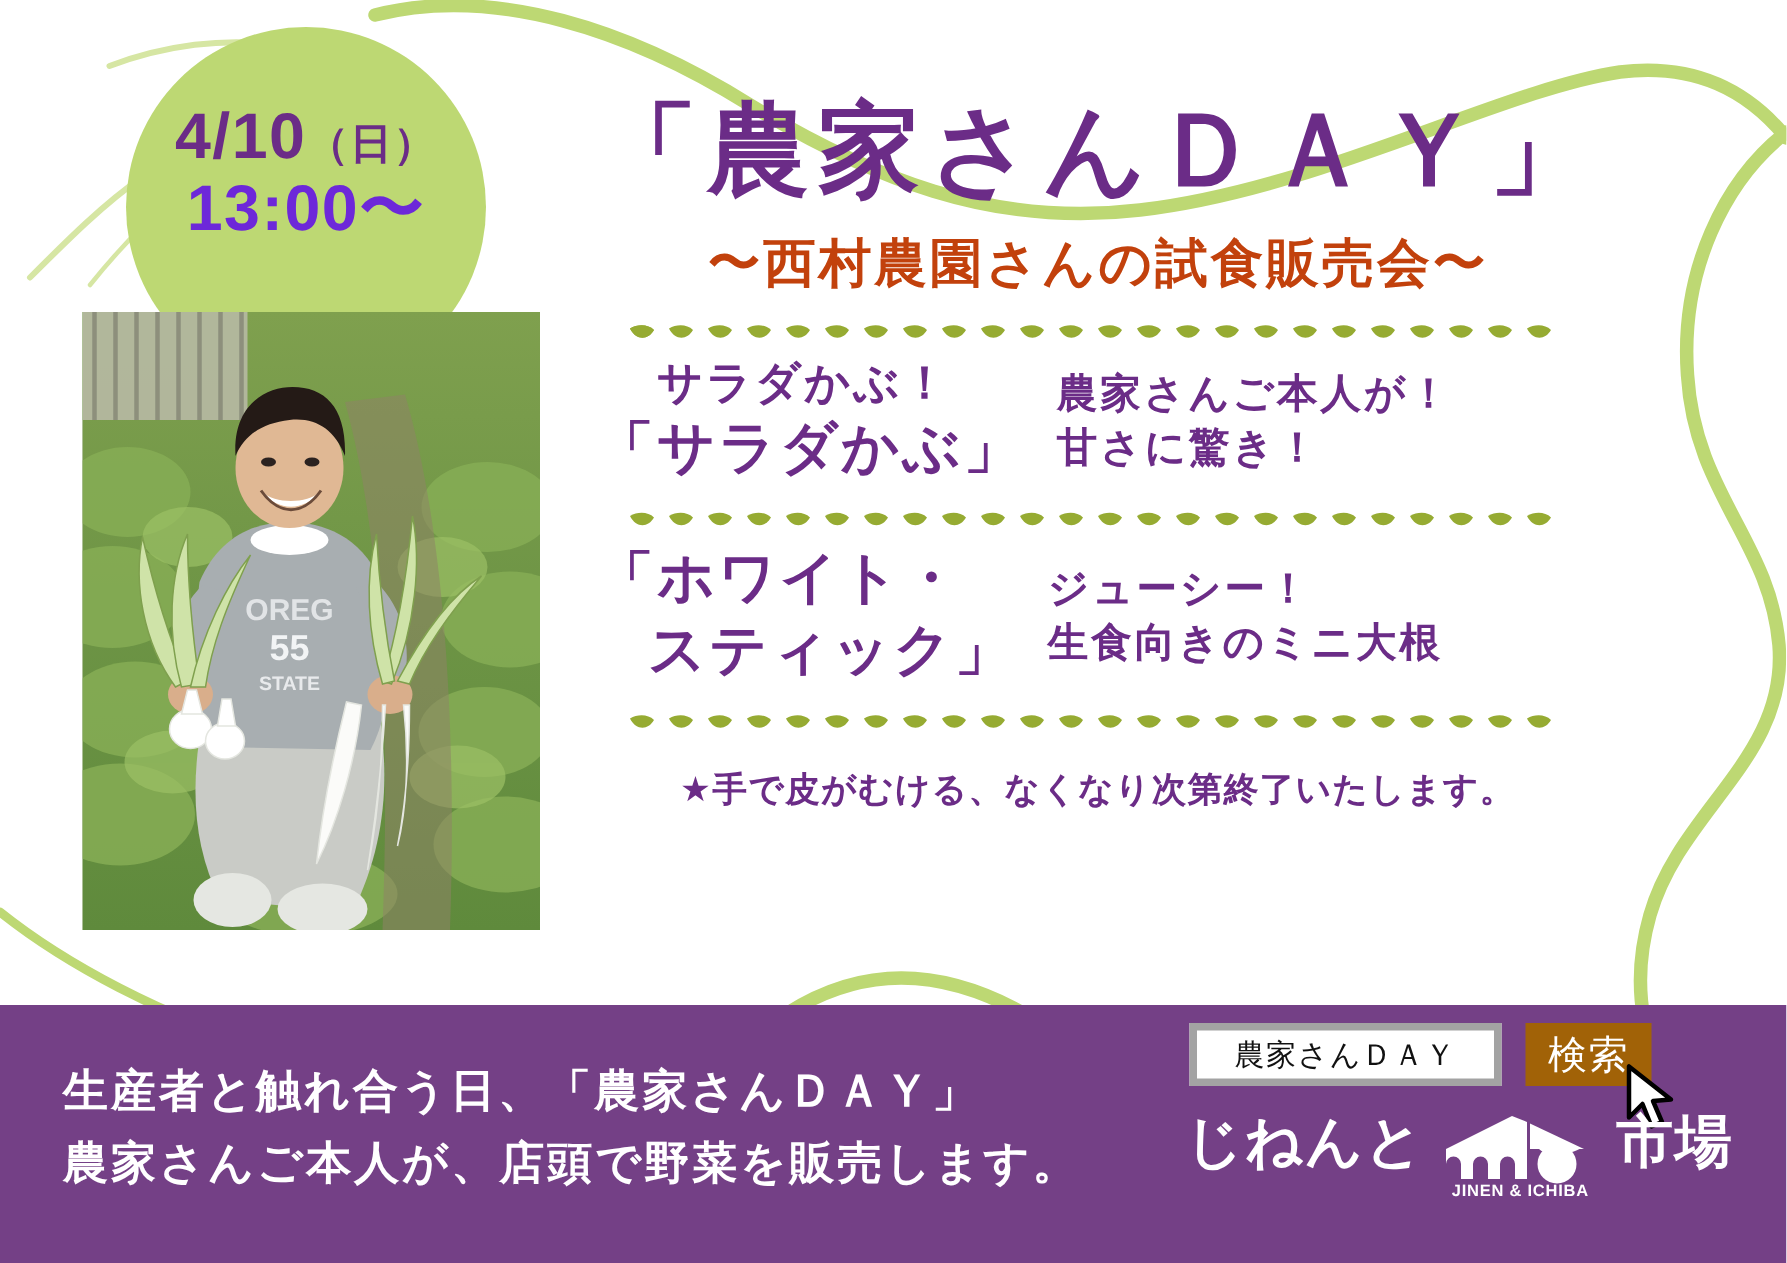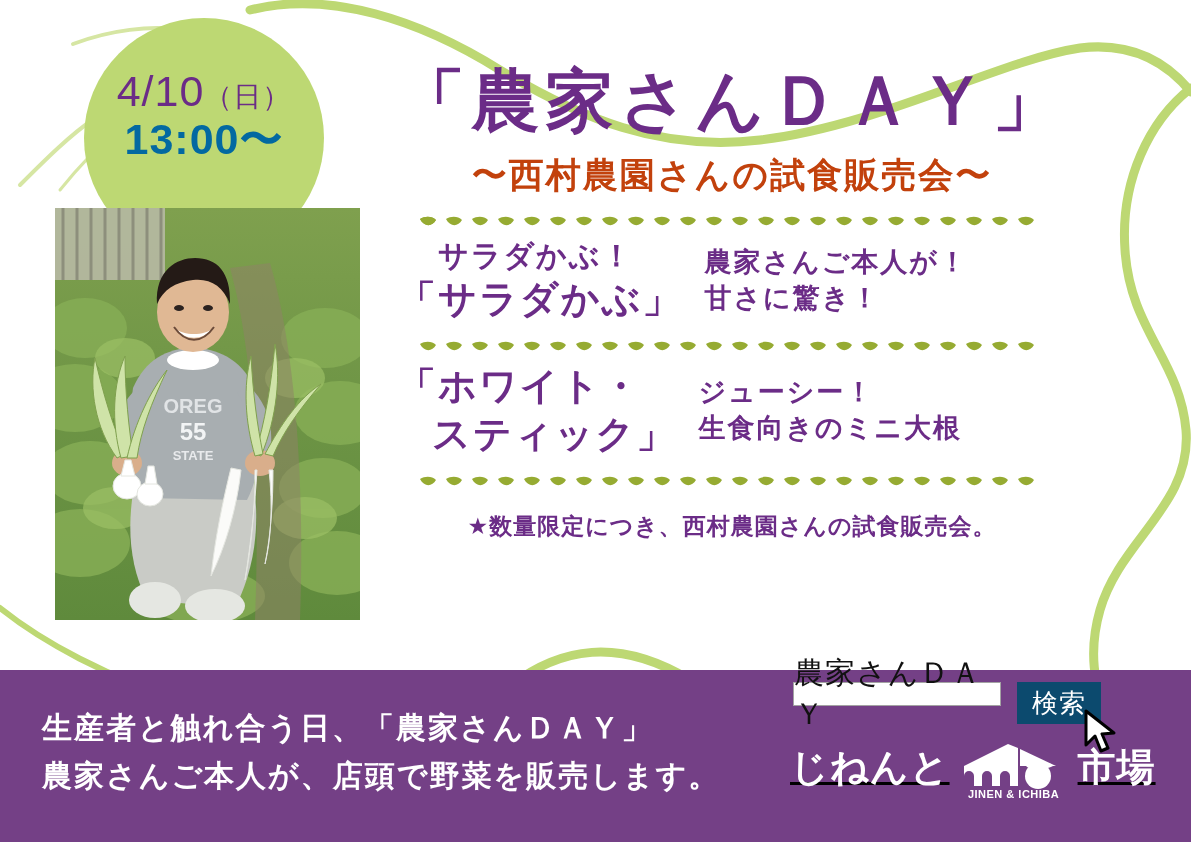--- a/index.html
+++ b/index.html
@@ -32,28 +32,28 @@
     display:flex;
     flex-direction:column;
     align-items:center;
     justify-content:center;
     padding-bottom:44px;
     box-sizing:border-box;
   }
   .date-line1{
     color:#6b2c87;
     font-size:43px;
-    font-weight:normal;
+    font-weight:bold;
     letter-spacing:1px;
     line-height:1.1;
     white-space:nowrap;
   }
   .date-line1 .dow{font-size:28px;}
   .date-line2{
-    color:#0369a1;
+    color:#6d28d9;
     font-size:43px;
     font-weight:bold;
     letter-spacing:1px;
     line-height:1.15;
     white-space:nowrap;
   }
 
   
   .photo{
     position:absolute;
@@ -163,50 +163,48 @@
   .footer-text span{display:block;}
 
   .search-row{
     position:absolute;
     left:793px;top:12px;
     display:flex;
     align-items:stretch;
   }
   .search-box{
     background:#ffffff;
-    border:1px solid #a3a3a3;
-    width:208px;height:24px;
+    border:5px solid #a3a3a3;
+    width:208px;height:42px;
     display:flex;align-items:center;justify-content:center;
     color:#111111;
-    font-size:30px;
+    font-size:20px;
     letter-spacing:1px;
     box-sizing:border-box;
   }
   .search-btn{
     margin-left:16px;
-    background:#0c4a6e;
+    background:#a16207;
     width:84px;height:42px;
     display:flex;align-items:center;justify-content:center;
     color:#ffffff;
     font-size:26px;
     letter-spacing:1px;
     box-sizing:border-box;
   }
   .cursor{
     position:absolute;
     left:289px;top:27px;
     width:40px;height:48px;
   }
 
   .logo-row{
     position:absolute;
     left:790px;top:66px;
     display:flex;
-    align-items:center;
-    text-decoration:underline;
   }
   .logo-word{
     color:#ffffff;
     font-size:38px;
     font-weight:bold;
     letter-spacing:1px;
     white-space:nowrap;
   }
   .logo-mark{
     width:116px;height:62px;
@@ -458,21 +456,21 @@
           <use href="#lf1" x="442"></use>
           <use href="#lf1" x="468"></use>
           <use href="#lf1" x="494"></use>
         <use href="#lf1" x="520"></use>
           <use href="#lf1" x="546"></use>
           <use href="#lf1" x="572"></use>
           <use href="#lf1" x="598"></use>
       </g>
     </svg>
 
-    <div class="note">★数量限定につき、西村農園さんの試食販売会。</div>
+    <div class="note">★手で皮がむける、なくなり次第終了いたします。</div>
   </div>
 
   <div class="footer">
 
     <div class="footer-text">
       <span>生産者と触れ合う日、「農家さんＤＡＹ」</span>
       <span>農家さんご本人が、店頭で野菜を販売します。</span>
     </div>
 
     <div class="search-row">

